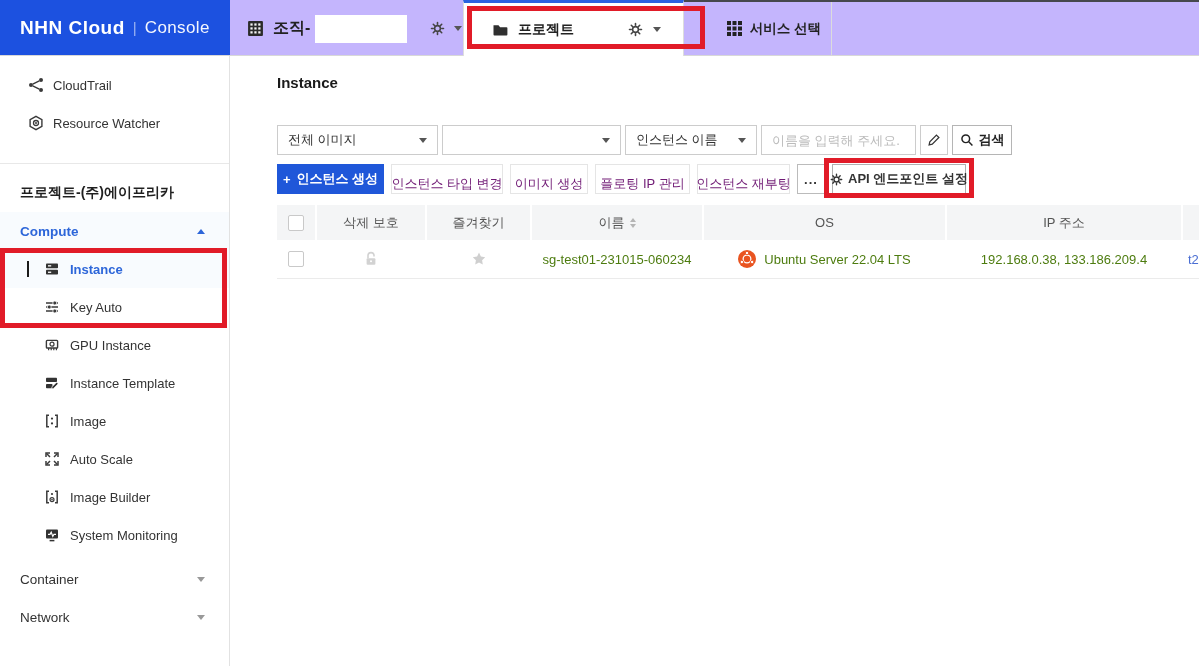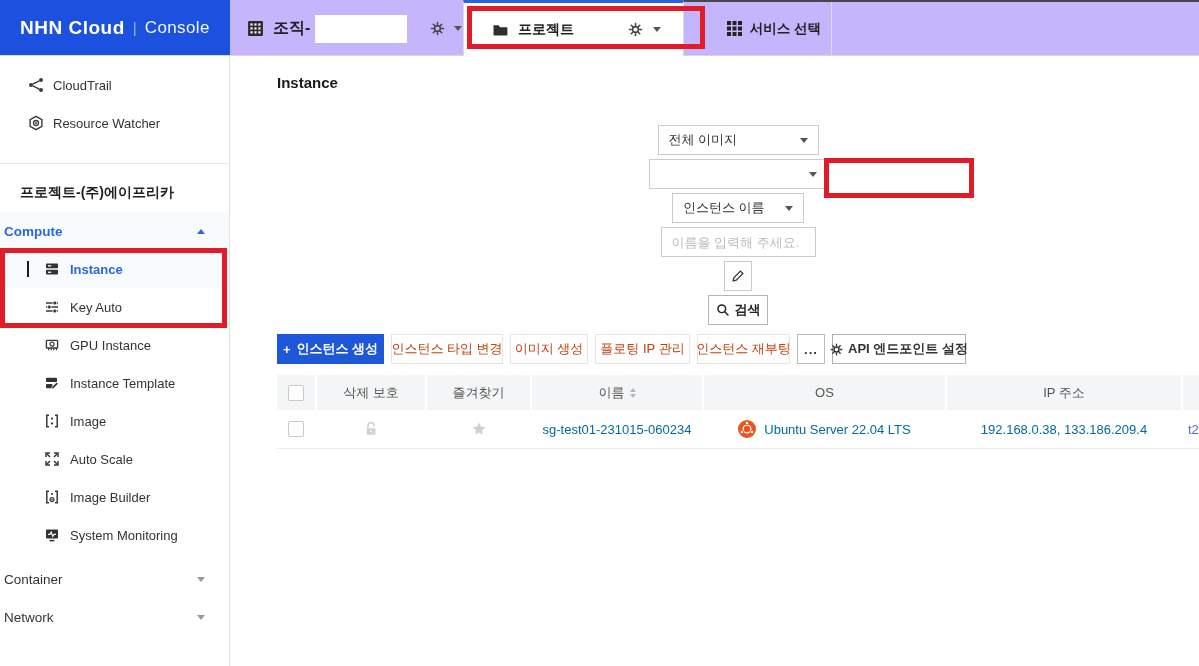--- a/index.html
+++ b/index.html
@@ -37,58 +37,58 @@
   .chev-down { width:0; height:0; border-left:4px solid transparent; border-right:4px solid transparent; border-top:5px solid #555; }
   .chev-up-blue { width:0; height:0; border-left:4px solid transparent; border-right:4px solid transparent; border-bottom:5px solid #2d66d9; }
   .chev-down-gray { width:0; height:0; border-left:4px solid transparent; border-right:4px solid transparent; border-top:5px solid #999; }
 
   
   .sidebar { position:absolute; left:0; top:56px; width:230px; bottom:0; background:#fff; border-right:1px solid #e2e2e2; padding-top:10px; }
   .side-heading { height:38px; display:flex; align-items:center; padding-left:20px; font-size:14px; font-weight:700; color:#1f1f1f; }
   .side-item { height:38px; display:flex; align-items:center; padding-left:28px; gap:9px; font-size:13px; color:#333; cursor:pointer; }
   .side-item .ic, .sub-item .ic { color:#3a3a3a; width:16px; height:16px; flex:none; }
   .side-divider { border-top:1px solid #e8e8e8; margin:21px 0 10px 0; }
-  .group-header { height:38px; display:flex; align-items:center; justify-content:space-between; padding:0 24px 0 4px;
+  .group-header { height:38px; display:flex; align-items:center; justify-content:space-between; padding:0 24px 0 20px;
                   font-size:13.5px; color:#333; cursor:pointer; }
   .group-header.active { color:#2d66d9; font-weight:600; background:#f8fbfe; }
   .group-header.spaced { margin-top:6px; }
   .sub-item { height:38px; display:flex; align-items:center; padding-left:44px; gap:10px; font-size:13px; color:#333; position:relative; cursor:pointer; }
   .sub-item.active { color:#2d66d9; font-weight:600; background:#f8fbfe; }
   .cursor-bar { position:absolute; left:27px; top:11px; width:2px; height:16px; background:#1b1b1b; }
 
   
   .main { position:absolute; left:230px; top:56px; right:0; bottom:0; background:#fff; padding:18px 0 0 47px; overflow:hidden; }
   .page-title { font-size:15px; font-weight:700; color:#1a1a1a; height:20px; }
 
-  .filter-row { margin-top:31px; display:flex; gap:4px; align-items:center;flex-direction:column; }
+  .filter-row { margin-top:31px; display:flex; gap:4px; align-items:center; }
   .select { height:30px; border:1px solid #ccc; background:#fff; display:flex; align-items:center; justify-content:space-between;
             padding:0 10px; font-size:13px; color:#333; cursor:pointer; }
   .sel-image { width:161px; } .sel-blank { width:179px; } .sel-field { width:132px; }
   .search-input { width:155px; height:30px; border:1px solid #ccc; padding:0 10px; font-size:13px; color:#333;
                   font-family:"Liberation Sans","DejaVu Sans",sans-serif; }
   .search-input::placeholder { color:#bbb; }
   .icon-btn { width:28px; height:30px; border:1px solid #ccc; background:#fff; display:flex; align-items:center; justify-content:center; cursor:pointer; }
   .search-btn { width:60px; height:30px; border:1px solid #b5b5b5; background:#fff; display:flex; align-items:center; justify-content:center;
                 gap:5px; font-size:13px; font-weight:600; color:#222; cursor:pointer; }
 
   .action-row { margin-top:9px; display:flex; gap:7px; align-items:center; }
   .btn { height:30px; background:#fff; border:1px solid #ccc; color:#333; font-size:13px; display:flex; align-items:center;
          justify-content:center; gap:6px; padding:0 8px; cursor:pointer; white-space:nowrap; }
   .btn-primary { width:107px; background:#1f57d9; border-color:#1f57d9; color:#fff; font-weight:600; }
-  .btn-disabled { color:#c2410c; border-color:#e5e5e5; cursor:default; }
+  .btn-disabled { color:#701a75; border-color:#e5e5e5; cursor:default;align-items:flex-end; }
   .w112 { width:112px; } .w78 { width:78px; } .w95 { width:95px; } .w93 { width:93px; }
   .btn-more { width:28px; font-weight:700; letter-spacing:1px; padding:0; border-color:#bbb; }
   .btn-api { width:134px; font-weight:600; gap:5px; border-color:#b0b0b0; }
 
   
   .table { margin-top:11px; width:1060px; }
   .thead { display:flex; gap:2px; height:35px; }
   .th { background:#f4f5f6; color:#555; font-size:13px; display:flex; align-items:center; justify-content:center; gap:5px; }
   .trow { display:flex; gap:2px; height:39px; border-bottom:1px solid #ebebeb; align-items:center; }
-  .td { font-size:13px; color:#0369a1; display:flex; align-items:center; justify-content:center; height:100%; }
+  .td { font-size:13px; color:#4d7c0f; display:flex; align-items:center; justify-content:center; height:100%; }
   .c0 { width:38px; } .c1 { width:108px; } .c2 { width:103px; } .c3 { width:170px; } .c4 { width:241px; } .c5 { width:234px; } .c6 { width:150px; }
   .td.c6 { justify-content:flex-start; padding-left:5px; color:#4a6ed3; }
   .td.c4 { gap:8px; }
   .cb { width:16px; height:16px; border:1px solid #c9c9c9; border-radius:2px; background:#fff; cursor:pointer; }
   .sort { display:flex; flex-direction:column; gap:2px; }
   .sort i { display:block; width:0; height:0; border-left:3.5px solid transparent; border-right:3.5px solid transparent; }
   .sort .up { border-bottom:4px solid #b5b5b5; }
   .sort .dn { border-top:4px solid #b5b5b5; }
 
   

